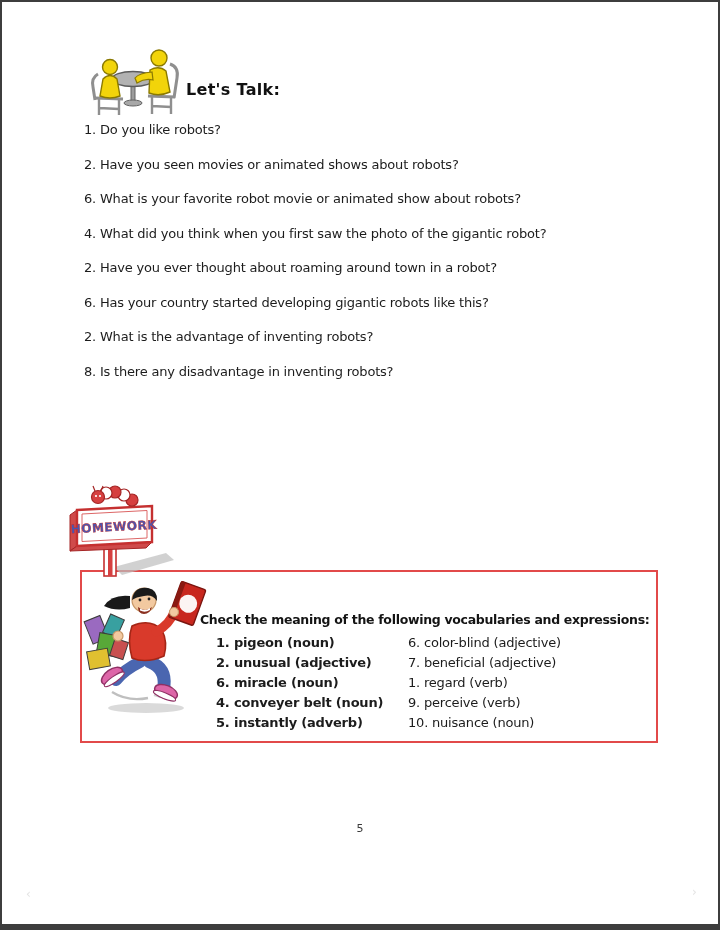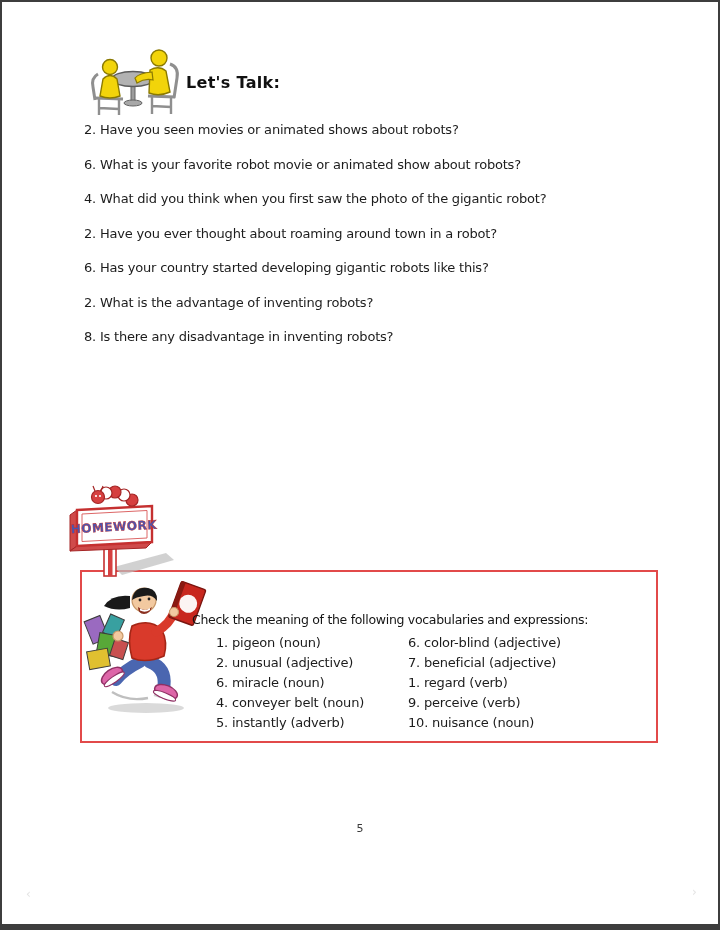--- a/index.html
+++ b/index.html
@@ -9,45 +9,45 @@
     box-sizing:border-box;
     background:#ffffff;
     border:2px solid #3d3d3d;
     border-bottom-width:6px;
     overflow:hidden;
     font-family:"DejaVu Sans","Liberation Sans",sans-serif;
     color:#1f1f1f;
   }
   .talk-illustration{position:absolute;left:84px;top:44px;width:96px;height:76px;}
   .talk-title{
-    position:absolute;left:184px;top:71px;
+    position:absolute;left:184px;top:78px;
     font-size:16px;font-weight:bold;letter-spacing:.3px;color:#111;
   }
   .questions{
     position:absolute;left:82px;top:121px;width:576px;
     margin:0;padding:0;list-style:none;
   }
   .questions li{
     font-size:13px;line-height:14px;letter-spacing:-0.2px;
     margin-bottom:20.5px;white-space:nowrap;color:#1c1c1c;
   }
   .homework-sign{position:absolute;left:60px;top:481px;width:126px;height:96px;z-index:3;}
   .vocab-box{
     position:absolute;left:78px;top:568px;width:578px;height:173px;
     box-sizing:border-box;border:2px solid #e24a4a;background:#fff;z-index:1;
   }
   .kid-illustration{position:absolute;left:0px;top:2px;width:134px;height:146px;}
   .vocab-heading{
-    position:absolute;left:110px;top:40px;width:458px;
-    font-size:12.5px;font-weight:normal;letter-spacing:-0.3px;
+    position:absolute;left:118px;top:40px;width:458px;
+    font-size:12.5px;font-weight:bold;letter-spacing:-0.3px;
     white-space:nowrap;color:#141414;
   }
   .vocab-cols{position:absolute;left:134px;top:61px;display:flex;}
   .vocab-cols ul{margin:0;padding:0;list-style:none;}
-  .vocab-col-1{width:192px;}
+  .vocab-col-1{width:192px;font-weight:bold;}
   .vocab-cols li{font-size:13px;line-height:20px;letter-spacing:-0.2px;white-space:nowrap;color:#1c1c1c;}
   .page-number{
     position:absolute;left:0;right:0;top:820px;text-align:center;
     font-size:11px;color:#3a3a3a;
   }
   .nav-chevron{
     position:absolute;font-size:12px;color:#e3e3e3;cursor:pointer;
     user-select:none;line-height:12px;
   }
   .nav-prev{left:24px;top:886px;}
@@ -76,20 +76,21 @@
     <path d="M17 33 q7 -7 14 0 l3 17 q-10 4 -20 0 z" fill="#f2d40a" stroke="#8a7900" stroke-width="1.4"></path>
 
     <circle cx="73" cy="12" r="8" fill="#f2d40a" stroke="#8a7900" stroke-width="1.4"></circle>
     <path d="M64 24 q9 -5 16 1 l4 21 q-11 5 -21 1 z" fill="#f2d40a" stroke="#8a7900" stroke-width="1.4"></path>
     <path d="M66 26 q-13 1 -17 6 l2 5 q8 -5 16 -3 z" fill="#f2d40a" stroke="#8a7900" stroke-width="1.2"></path>
   </svg>
 
   <span class="talk-title">Let's Talk:</span>
 
   <ol class="questions">
+    <li>1. Do you like robots?</li>
     <li>2. Have you seen movies or animated shows about robots?</li>
     <li>6. What is your favorite robot movie or animated show about robots?</li>
     <li>4. What did you think when you first saw the photo of the gigantic robot?</li>
     <li>2. Have you ever thought about roaming around town in a robot?</li>
     <li>6. Has your country started developing gigantic robots like this?</li>
     <li>2. What is the advantage of inventing robots?</li>
     <li>8. Is there any disadvantage in inventing robots?</li>
   </ol>
 
   <svg class="homework-sign" viewBox="0 0 126 96">

